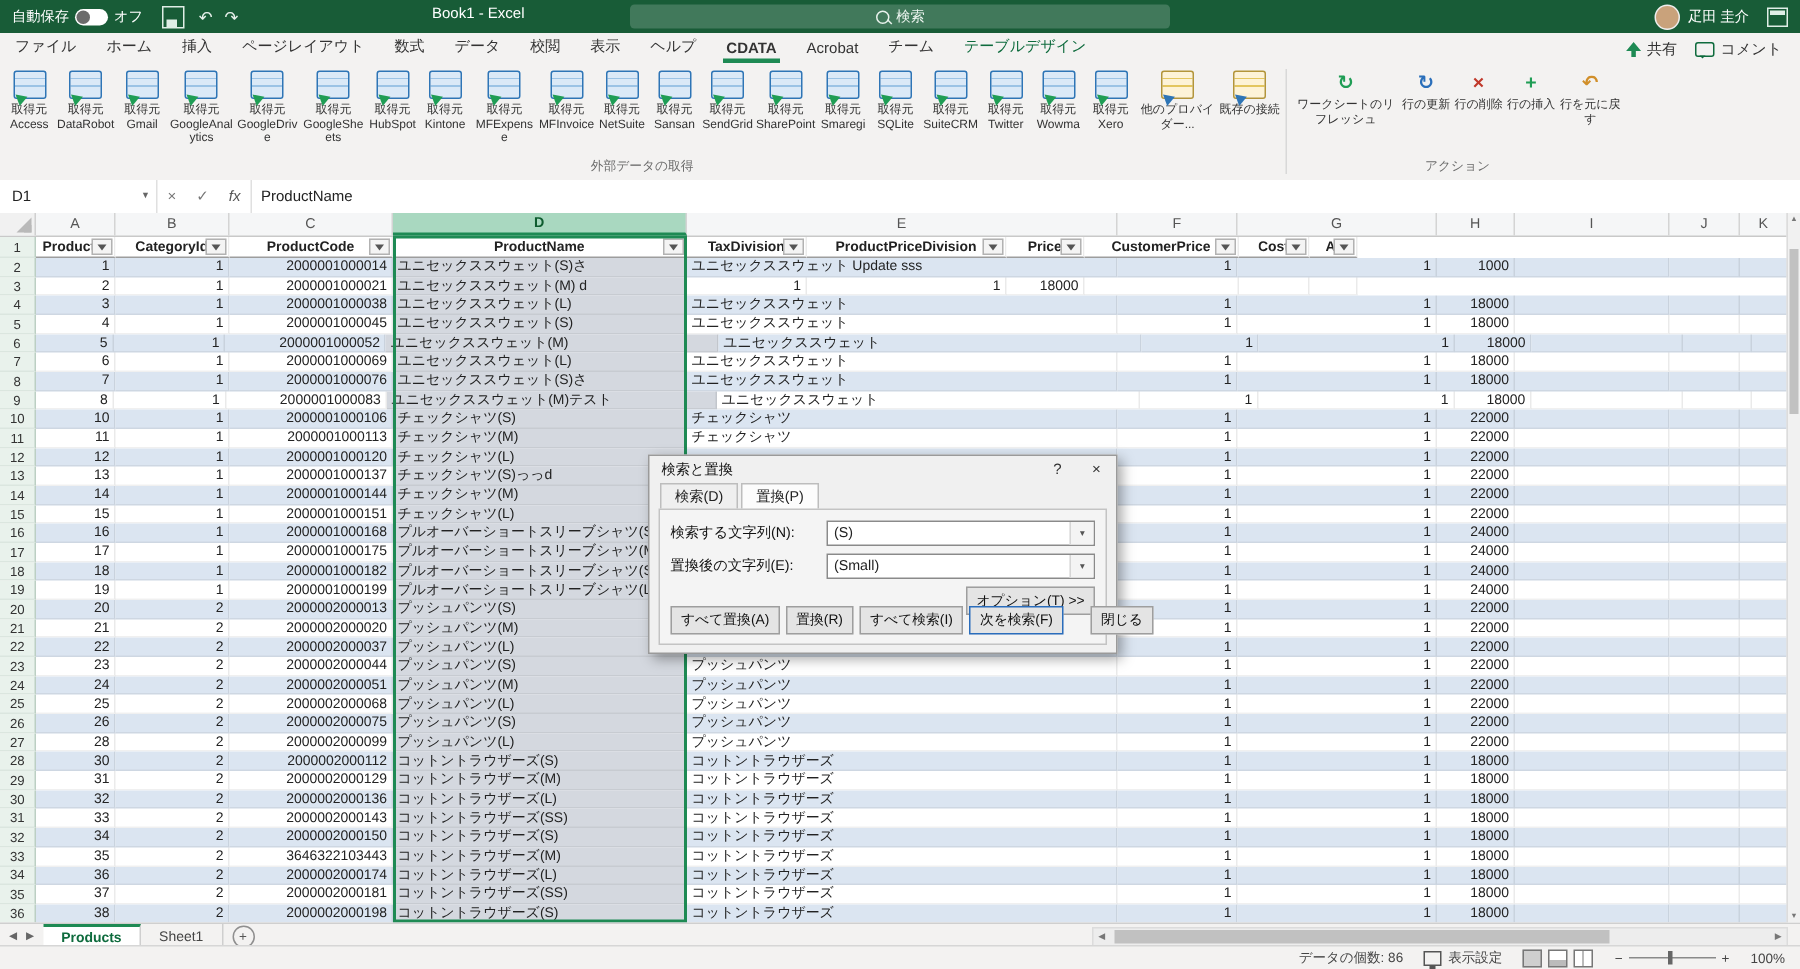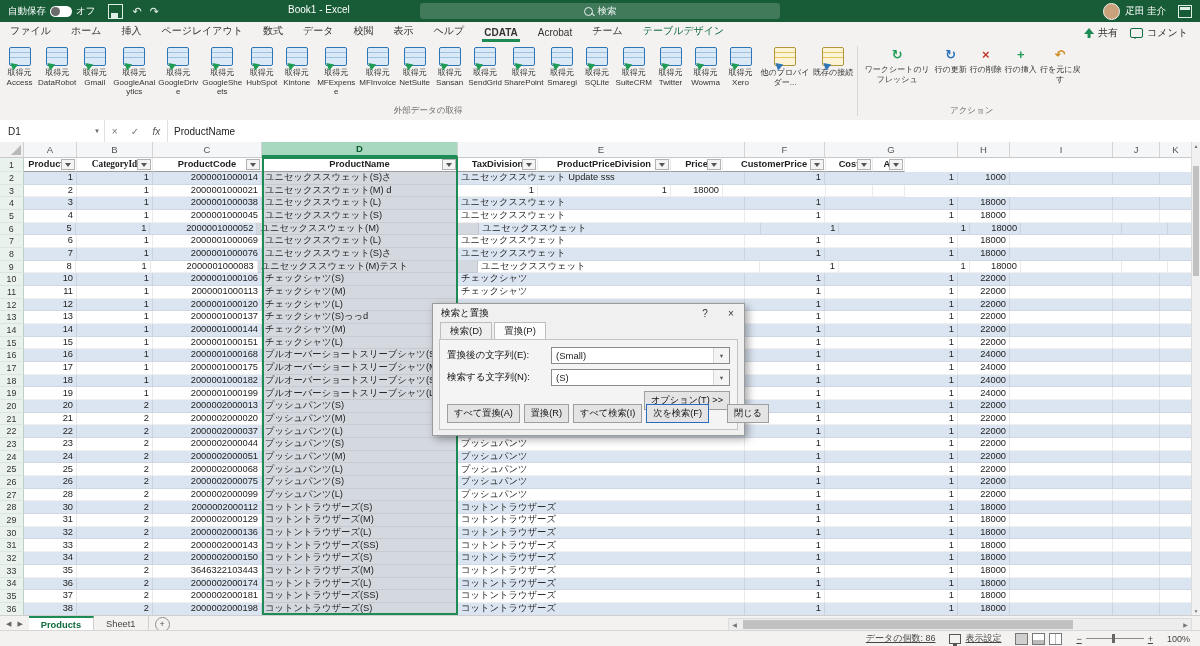--- a/index.html
+++ b/index.html
@@ -106,21 +106,21 @@
   .stab.active{background:#fff;color:#0e6b3d;font-weight:bold;border-top:2px solid #1e8a54;}
   .addsheet{width:13px;height:13px;margin:1px 6px;border:1px solid #8f8f8f;border-radius:50%;color:#555;
             display:flex;align-items:center;justify-content:center;font-size:9px;line-height:9px;}
   .hscroll{position:absolute;left:728px;right:8px;top:2px;height:11px;background:#ededed;border:1px solid #dcdcdc;}
   .hthumb{position:absolute;left:14px;width:330px;top:1px;bottom:1px;background:#c1c1c1;}
   .harrow{position:absolute;top:0;bottom:0;width:11px;display:flex;align-items:center;justify-content:center;font-size:6px;color:#777;}
 
   
   .statusbar{position:absolute;left:0;top:630px;width:1200px;height:16px;background:#f3f2f1;border-top:1px solid #d6d6d6;
              display:flex;align-items:center;justify-content:flex-end;gap:14px;font-size:9px;color:#444;padding-right:10px;box-sizing:border-box;}
-  .sb-item{display:flex;align-items:center;gap:4px;text-decoration:underline;}
+  .sb-item{display:flex;align-items:center;gap:4px;}
   .disp-ico{width:10px;height:8px;border:1px solid #555;position:relative;}
   .disp-ico::after{content:'';position:absolute;left:3px;bottom:-3px;width:4px;height:2px;background:#555;}
   .view-ico{width:11px;height:10px;border:1px solid #777;background:#fff;}
   .view-ico.active{background:#cfcfcf;}
   .view-ico.v2{background:linear-gradient(#fff 60%,#bbb 60%);}
   .view-ico.v3{background:linear-gradient(90deg,#fff 45%,#bbb 45% 55%,#fff 55%);}
   .zoomslider{width:58px;height:1px;background:#8a8a8a;position:relative;}
   .zoomthumb{position:absolute;left:26px;top:-4px;width:3px;height:9px;background:#666;}
 
   
@@ -352,21 +352,21 @@
           <div class="lcell" style="width: 32px;">K</div>
         </div>
     </div>
     <div>
         <div class="grow header-row">
           <div class="rowhead">1</div>
           <div class="cell hcell" style="width: 53px;">
             <span class="htext">ProductId</span>
             <span class="filter"></span>
           </div>
-          <div class="cell hcell" style="width: 76px; font-family: Liberation Serif, serif;">
+          <div class="cell hcell" style="width: 76px;">
             <span class="htext">CategoryId</span>
             <span class="filter"></span>
           </div>
           <div class="cell hcell" style="width: 109px;">
             <span class="htext">ProductCode</span>
             <span class="filter"></span>
           </div>
           <div class="cell hcell dcell-active" style="width: 196px;">
             <span class="htext">ProductName</span>
             <span class="filter"></span>
@@ -937,30 +937,30 @@
       <span class="dlg-title">検索と置換</span>
       <span class="dlg-btn">?</span>
       <span class="dlg-btn">×</span>
     </div>
     <div class="dlg-tabs">
       <div class="dtab">検索(D)</div>
       <div class="dtab active">置換(P)</div>
     </div>
     <div class="dlg-page">
       <div class="dlg-row">
+        <label>検索する文字列(N):</label>
+        <div class="combo">
+          <span>(S)</span>
+          <span class="combo-arrow">▼</span>
+        </div>
+      </div>
+      <div class="dlg-row">
         <label>置換後の文字列(E):</label>
         <div class="combo">
           <span>(Small)</span>
-          <span class="combo-arrow">▼</span>
-        </div>
-      </div>
-      <div class="dlg-row">
-        <label>検索する文字列(N):</label>
-        <div class="combo">
-          <span>(S)</span>
           <span class="combo-arrow">▼</span>
         </div>
       </div>
       <div class="dlg-options">
         <button class="wbtn">オプション(T) &gt;&gt;</button>
       </div>
       <div class="dlg-actions">
           <button class="wbtn">すべて置換(A)</button>
           <button class="wbtn">置換(R)</button>
           <button class="wbtn">すべて検索(I)</button>

